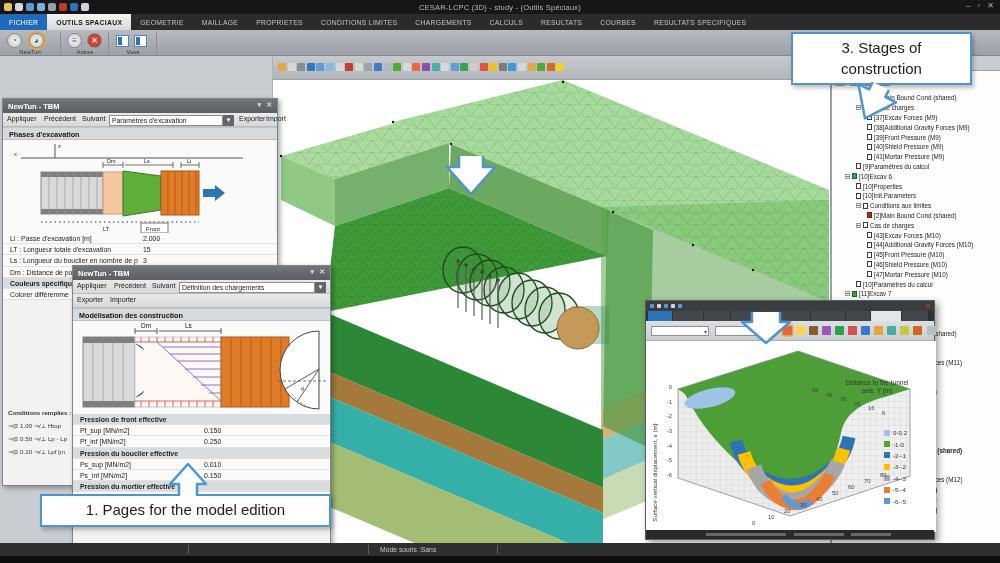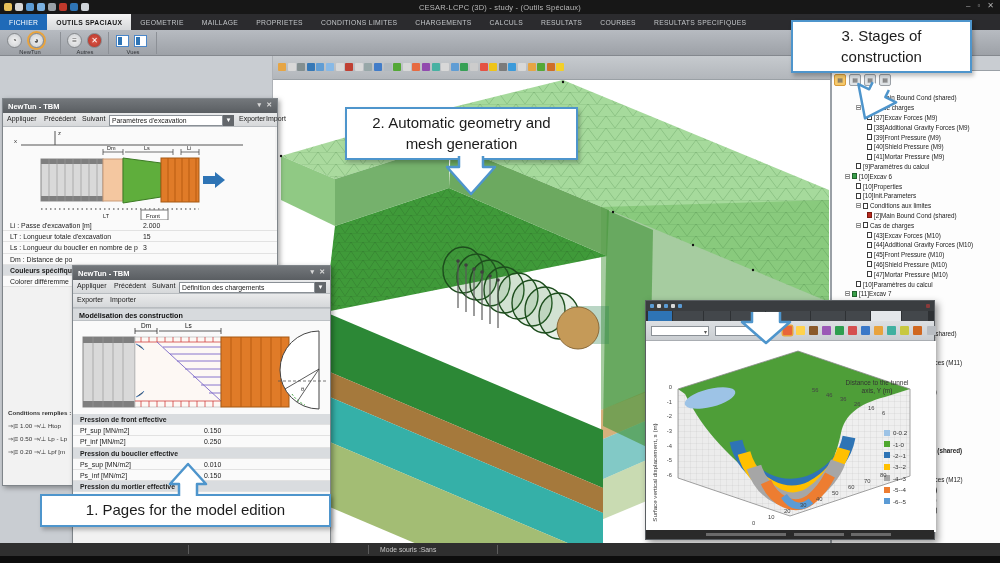--- a/index.html
+++ b/index.html
@@ -478,20 +478,21 @@
     </div>
     <div class="tp-toolbar">
       <span class="tbbtn" style="left:4px">Appliquer</span>
       <span class="tbbtn" style="left:41px">Précédent</span>
       <span class="tbbtn" style="left:79px">Suivant</span>
       <span class="tp-select" style="left:106px;width:114px">Paramètres d'excavation</span>
       <span class="tp-selarr" style="left:220px">▼</span>
       <span class="tbbtn" style="left:236px">Exporter</span>
       <span class="tbbtn" style="left:263px;width:20px;overflow:hidden;display:inline-block">Importer</span>
     </div>
+    <div class="tp-section">Phases d'excavation</div>
 
     <svg width="272" height="93" viewBox="0 0 272 93" style="background:#fafafa;display:block">
       <line x1="18" y1="18" x2="240" y2="18" stroke="#555" stroke-width="1"></line>
       <line x1="52" y1="4" x2="52" y2="18" stroke="#555" stroke-width="1"></line>
       <text x="55" y="8" font-size="6" fill="#333">z</text>
       <text x="11" y="16" font-size="6" fill="#333">x</text>
       <g>
         <rect x="38" y="32" width="62" height="42" fill="#d9d9d9" stroke="#888"></rect>
         <rect x="38" y="32" width="62" height="5" fill="#7f7f7f"></rect>
         <rect x="38" y="69" width="62" height="5" fill="#7f7f7f"></rect>
@@ -774,24 +775,21 @@
     <div id="rw-status">
         <span class="rwsseg" style="left: 60px; width: 80px;"></span>
         <span class="rwsseg" style="left: 148px; width: 50px;"></span>
         <span class="rwsseg" style="left: 205px; width: 40px;"></span>
       </div>
   </div>
 
   <div class="callout" id="c1" style="left:40px;top:494px;width:291px;height:33px">
     <span>1. Pages for the model edition</span>
   </div>
-  <div class="callout" id="c2" style="left:345px;top:107px;width:233px;height:53px">
-    <span>2. Automatic geometry and mesh generation</span>
-  </div>
-  <div class="callout" id="c3" style="left:791px;top:20px;width:181px;height:53px">
+  <div class="callout" id="c3" style="left:791px;top:32px;width:181px;height:53px">
     <span>3. Stages of construction</span>
   </div>
 
   <svg id="arrows">
     <g fill="#ffffff" stroke="#4e95cc" stroke-width="2.5" stroke-linejoin="round">
       <path d="M179 496 L179 484 L170 484 L188 464 L206 484 L197 484 L197 496"></path>
       <path d="M459 156 L459 167 L447 167 L471 194 L495 167 L483 167 L483 156"></path>
       <g transform="rotate(26 872 104)">
           <path d="M863 84 L863 92 L851 92 L872 120 L893 92 L881 92 L881 84"></path>
         </g>

